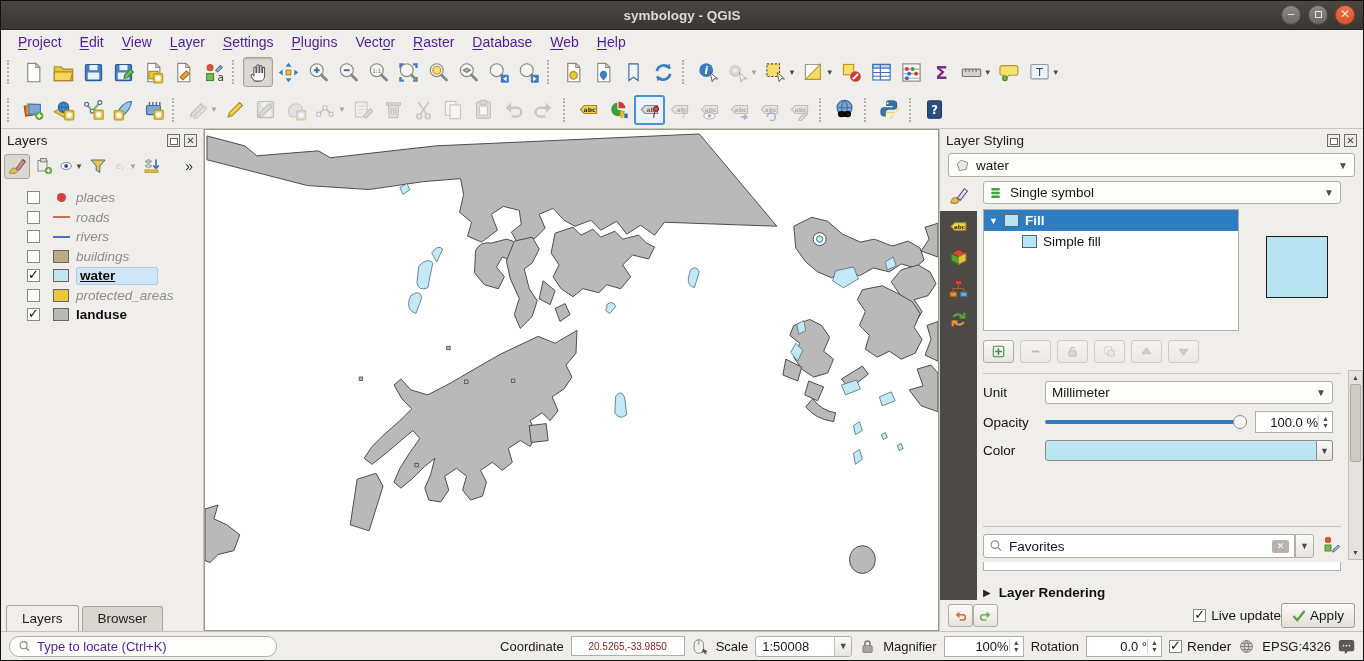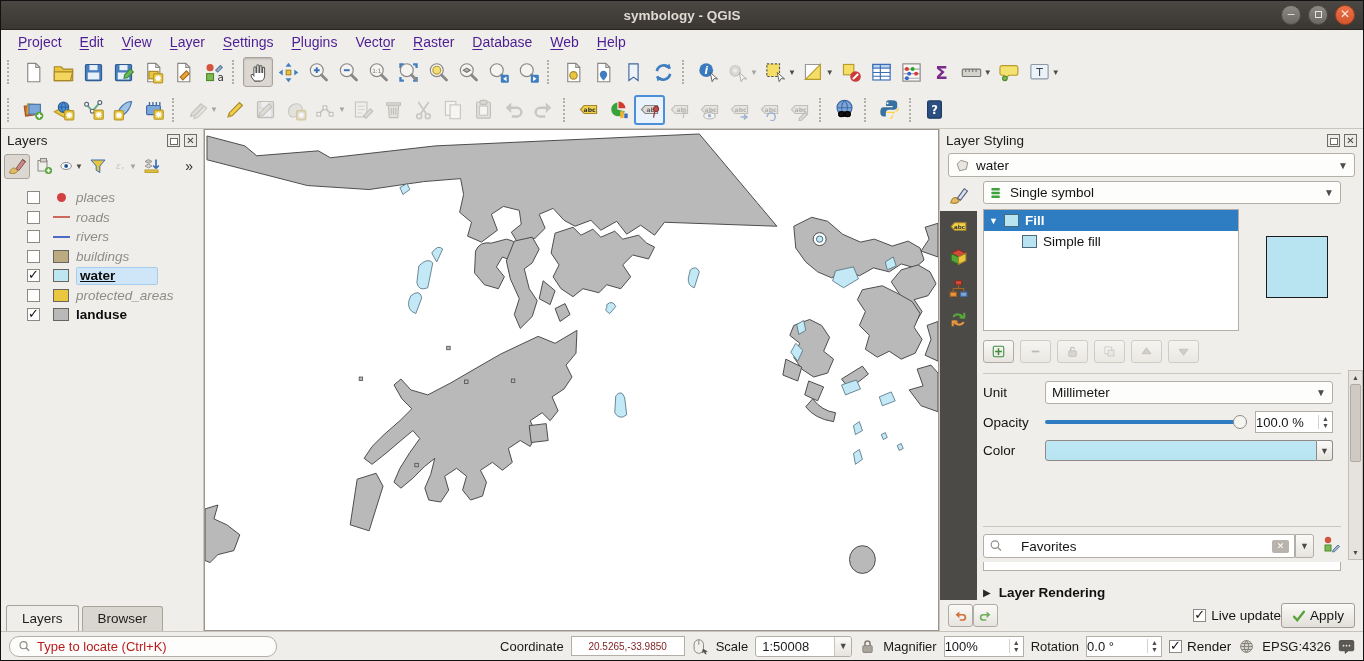--- a/index.html
+++ b/index.html
@@ -95,46 +95,46 @@
   .sbtn svg{width:15px;height:15px;}
   .sbtn.disabled{opacity:.5;}
   .hr{border-top:1px solid #c9c5bf;margin:8px 14px 7px 0;flex:none;}
   .form-rows{display:grid;grid-template-columns:54px 1fr;gap:7px 8px;align-items:center;font-size:13.5px;color:#141414;margin-right:22px;flex:none;}
   .unit-combo{height:23px;}
   .op-row{display:flex;align-items:center;gap:8px;}
   .slider{flex:1;height:14px;position:relative;}
   .slider .track{position:absolute;left:0;right:0;top:5px;height:4px;border-radius:2px;background:#2f7cc2;}
   .slider .handle{position:absolute;right:0;top:0;width:14px;height:14px;border-radius:50%;background:#f7f5f2;border:1px solid #8f8b84;}
   .spin{width:78px;height:22px;background:#fff;border:1px solid #b3afa7;display:flex;align-items:center;flex:none;}
-  .spin .val{flex:1;padding-left:0;font-size:13px;color:#141414;white-space:nowrap;}
+  .spin .val{flex:1;padding-left:0;font-size:13px;color:#141414;white-space:nowrap;text-align:right;}
   .spin .arrows{width:14px;display:flex;flex-direction:column;align-items:center;font-size:7px;color:#4d4b47;line-height:7px;border-left:1px solid #d5d2cc;}
   .color-row{display:flex;align-items:center;}
   .color-bar{flex:1;height:21px;border:1px solid #8f8b84;border-radius:3px 0 0 3px;}
   .color-dd{width:16px;height:21px;border:1px solid #8f8b84;border-left:none;border-radius:0 3px 3px 0;background:linear-gradient(#fbfaf8,#e7e4df);font-size:9px;color:#4d4b47;display:flex;align-items:center;justify-content:center;}
   .spacer{flex:1;}
   .fav-row{display:flex;align-items:center;gap:7px;flex:none;margin-right:14px;}
-  .search-box{flex:1;height:24px;background:#fff;border:1px solid #b3afa7;border-radius:3px 0 0 3px;display:flex;align-items:center;padding:0 5px;gap:18px;font-size:13.5px;color:#141414;}
+  .search-box{flex:1;height:24px;background:#fff;border:1px solid #b3afa7;border-radius:3px 0 0 3px;display:flex;align-items:center;padding:0 5px;gap:6px;font-size:13.5px;color:#141414;}
   .search-box svg{width:14px;height:14px;}
   .clear-btn{margin-left:auto;width:17px;height:13px;background:#b8b4ad;border-radius:2px;color:#fff;font-size:9px;line-height:13px;text-align:center;}
   .fav-dd{width:19px;height:24px;margin-left:-7px;border:1px solid #b3afa7;border-radius:0 3px 3px 0;background:linear-gradient(#fbfaf8,#e7e4df);display:flex;align-items:center;justify-content:center;font-size:9px;color:#4d4b47;}
   .fav-style-btn svg{width:20px;height:20px;}
   .thin-box{height:9px;background:#fff;border:1px solid #b3afa7;border-top:none;margin:4px 14px 0 0;flex:none;}
   .render-sec{display:flex;align-items:center;gap:8px;margin-top:14px;flex:none;font-size:13.5px;font-weight:bold;color:#111;}
   .render-sec .tri{font-size:10px;color:#2c2a27;}
   .bottom-bar{flex:none;height:31px;display:flex;align-items:center;padding:0 8px;}
   .bottom-bar .sbtn{width:25px;height:23px;}
   .cb-label{display:flex;align-items:center;gap:5px;font-size:13.5px;color:#141414;}
   .apply-btn{width:74px;height:25px;border:1px solid #a29d94;border-radius:3px;background:linear-gradient(#fbfaf8,#e2dfd9);display:flex;align-items:center;justify-content:center;gap:4px;font-size:13.5px;color:#141414;}
   .vscroll{position:absolute;right:0;top:190px;width:15px;height:190px;background:#e6e3de;border:1px solid #c2beb7;display:flex;flex-direction:column;}
   .vs-btn{height:13px;font-size:7px;color:#4d4b47;text-align:center;line-height:13px;flex:none;}
   .vs-thumb{flex:none;height:78px;margin:0 1px;background:#cfcbc4;border:1px solid #b0aca4;border-radius:2px;}
 
   
   .statusbar{flex:none;height:29px;border-top:1px solid #c6c2bb;background:#f0eeea;display:flex;align-items:center;padding:0 8px;gap:7px;font-size:13px;color:#1b1b1b;white-space:nowrap;}
-  .locate{width:268px;height:21px;border:1px solid #b3afa7;border-radius:10px;background:#fdfdfc;display:flex;align-items:center;padding:0 8px;gap:6px;color:#b91c1c;flex:none;}
+  .locate{width:268px;height:21px;border:1px solid #b3afa7;border-radius:10px;background:#fdfdfc;display:flex;align-items:center;padding:0 8px;gap:6px;color:#4c1d95;flex:none;}
   .locate svg{width:13px;height:13px;}
   .sb-spacer{flex:1;}
   .sb-input{height:20px;background:#fff;border:1px solid #b3afa7;display:flex;align-items:center;justify-content:center;font-size:10px;color:#7f1d1d;}
   .sb-combo{height:21px;background:#fff;border:1px solid #b3afa7;border-radius:3px;display:flex;align-items:center;}
   .sb-combo .txt{padding:0 6px;flex:1;}
   .sb-combo .dbtn{width:17px;align-self:stretch;border-left:1px solid #c7c3bc;background:linear-gradient(#fbfaf8,#e7e4df);display:flex;align-items:center;justify-content:center;font-size:9px;color:#4d4b47;border-radius:0 3px 3px 0;}
   .sb-icon svg{width:17px;height:17px;display:block;}
 </style>
 </head>
 <body>

